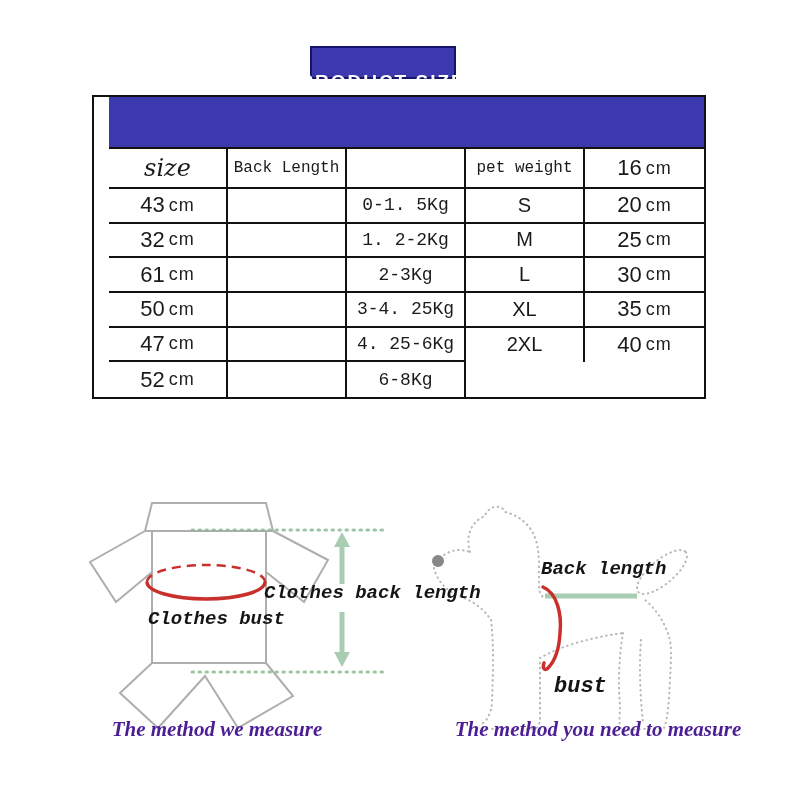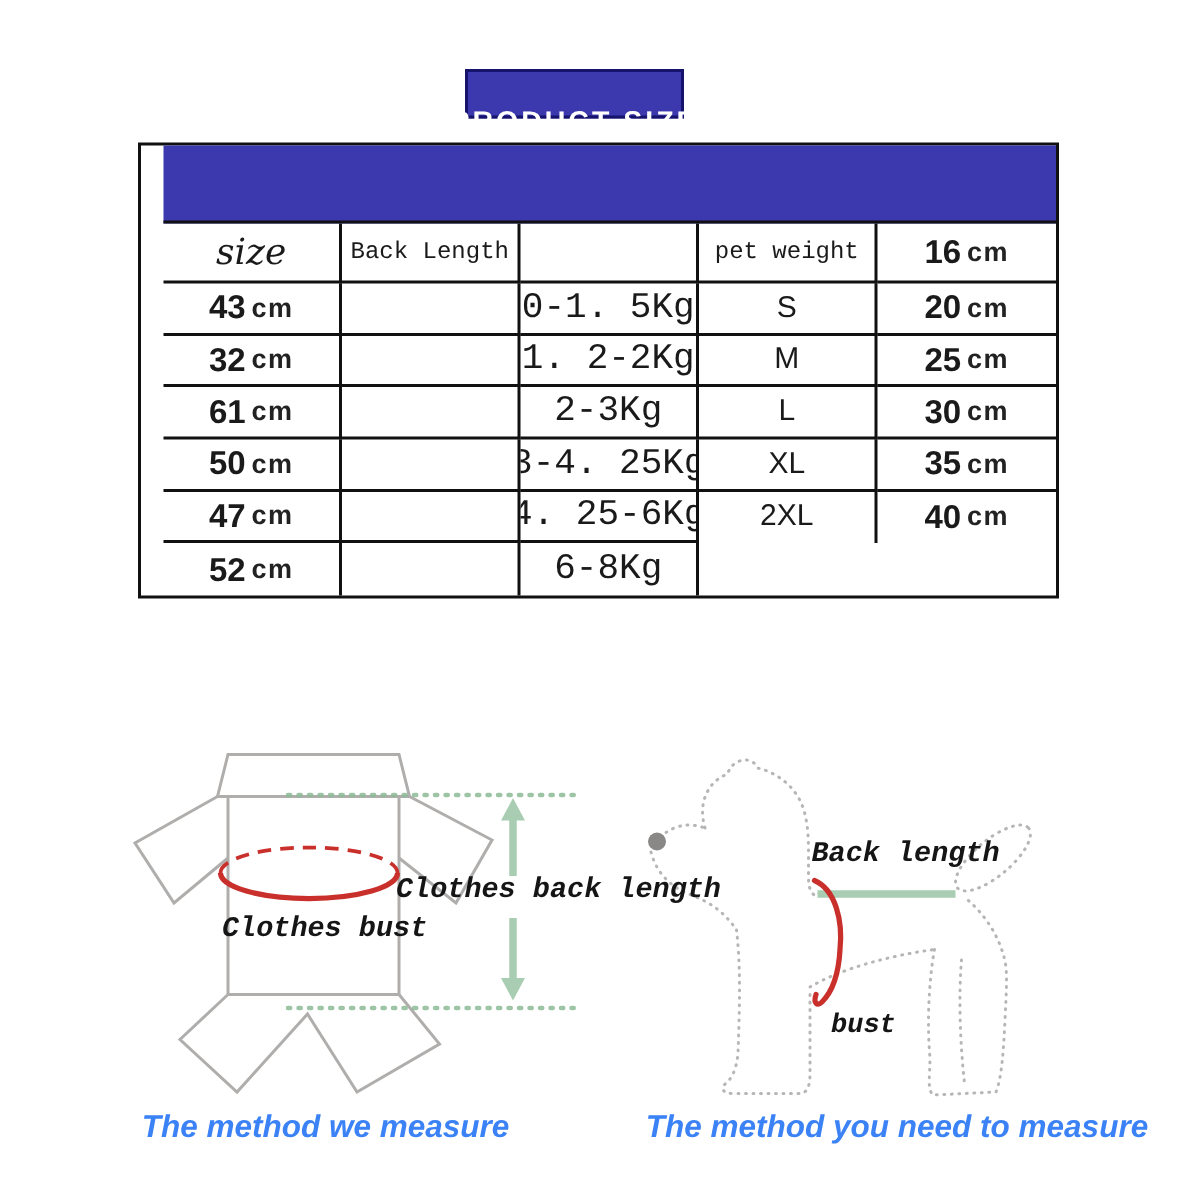--- a/index.html
+++ b/index.html
@@ -20,36 +20,36 @@
   .tgrid{display:grid;grid-template-columns:repeat(5,1fr);
          grid-template-rows:40px repeat(6,1fr);height:calc(100% - 52px);}
   .cell{border-right:2px solid #111;border-bottom:2px solid #111;
         display:flex;align-items:center;justify-content:center;
         font-size:18px;white-space:nowrap;overflow:hidden;}
   .cell:nth-child(5n){border-right:none;}
   .tgrid .cell:nth-last-child(-n+5){border-bottom:none;}
   .hcell{font-size:16px;}
   .hcell.size-h{font-style:italic;font-size:24px;font-family:"DejaVu Serif",serif;}
   .size-val{font-family:"Liberation Sans",sans-serif;font-size:20px;}
-  .num{font-family:"Liberation Sans",sans-serif;font-size:22px;font-weight:bold;}
+  .num{font-family:"Liberation Sans",sans-serif;font-size:22px;}
   .cm{font-size:18px;letter-spacing:1px;margin-left:4px;color:#222;}
-  .wt{font-size:24px;}
+  .wt{font-size:18px;}
 
   
   .svg-abs{position:absolute;}
 
   
   .dlabel{position:absolute;font-family:"Liberation Mono",monospace;
           font-style:italic;font-weight:bold;color:#151515;white-space:nowrap;}
   .lbl-clothes-bust{left:148px;top:608px;width:126px;text-align:center;font-size:19px;}
   .lbl-clothes-back{left:264px;top:582px;font-size:19px;}
   .lbl-dog-back{left:541px;top:558px;font-size:19px;}
-  .lbl-dog-bust{left:554px;top:674px;font-size:18px;}
-  .caption{position:absolute;top:740px;font-family:Liberation Sans, sans-serif;
-           font-style:italic;font-weight:bold;font-size:21px;color:#3b82f6;
+  .lbl-dog-bust{left:554px;top:674px;font-size:22px;}
+  .caption{position:absolute;top:717px;font-family:Liberation Serif, serif;
+           font-style:italic;font-weight:bold;font-size:21px;color:#4c1d95;
            text-align:center;white-space:nowrap;}
   .caption-left{left:62px;width:310px;}
   .caption-right{left:398px;width:400px;}
 </style>
 </head>
 <body>
 
 <div class="page">
 
   <div class="title-box">

